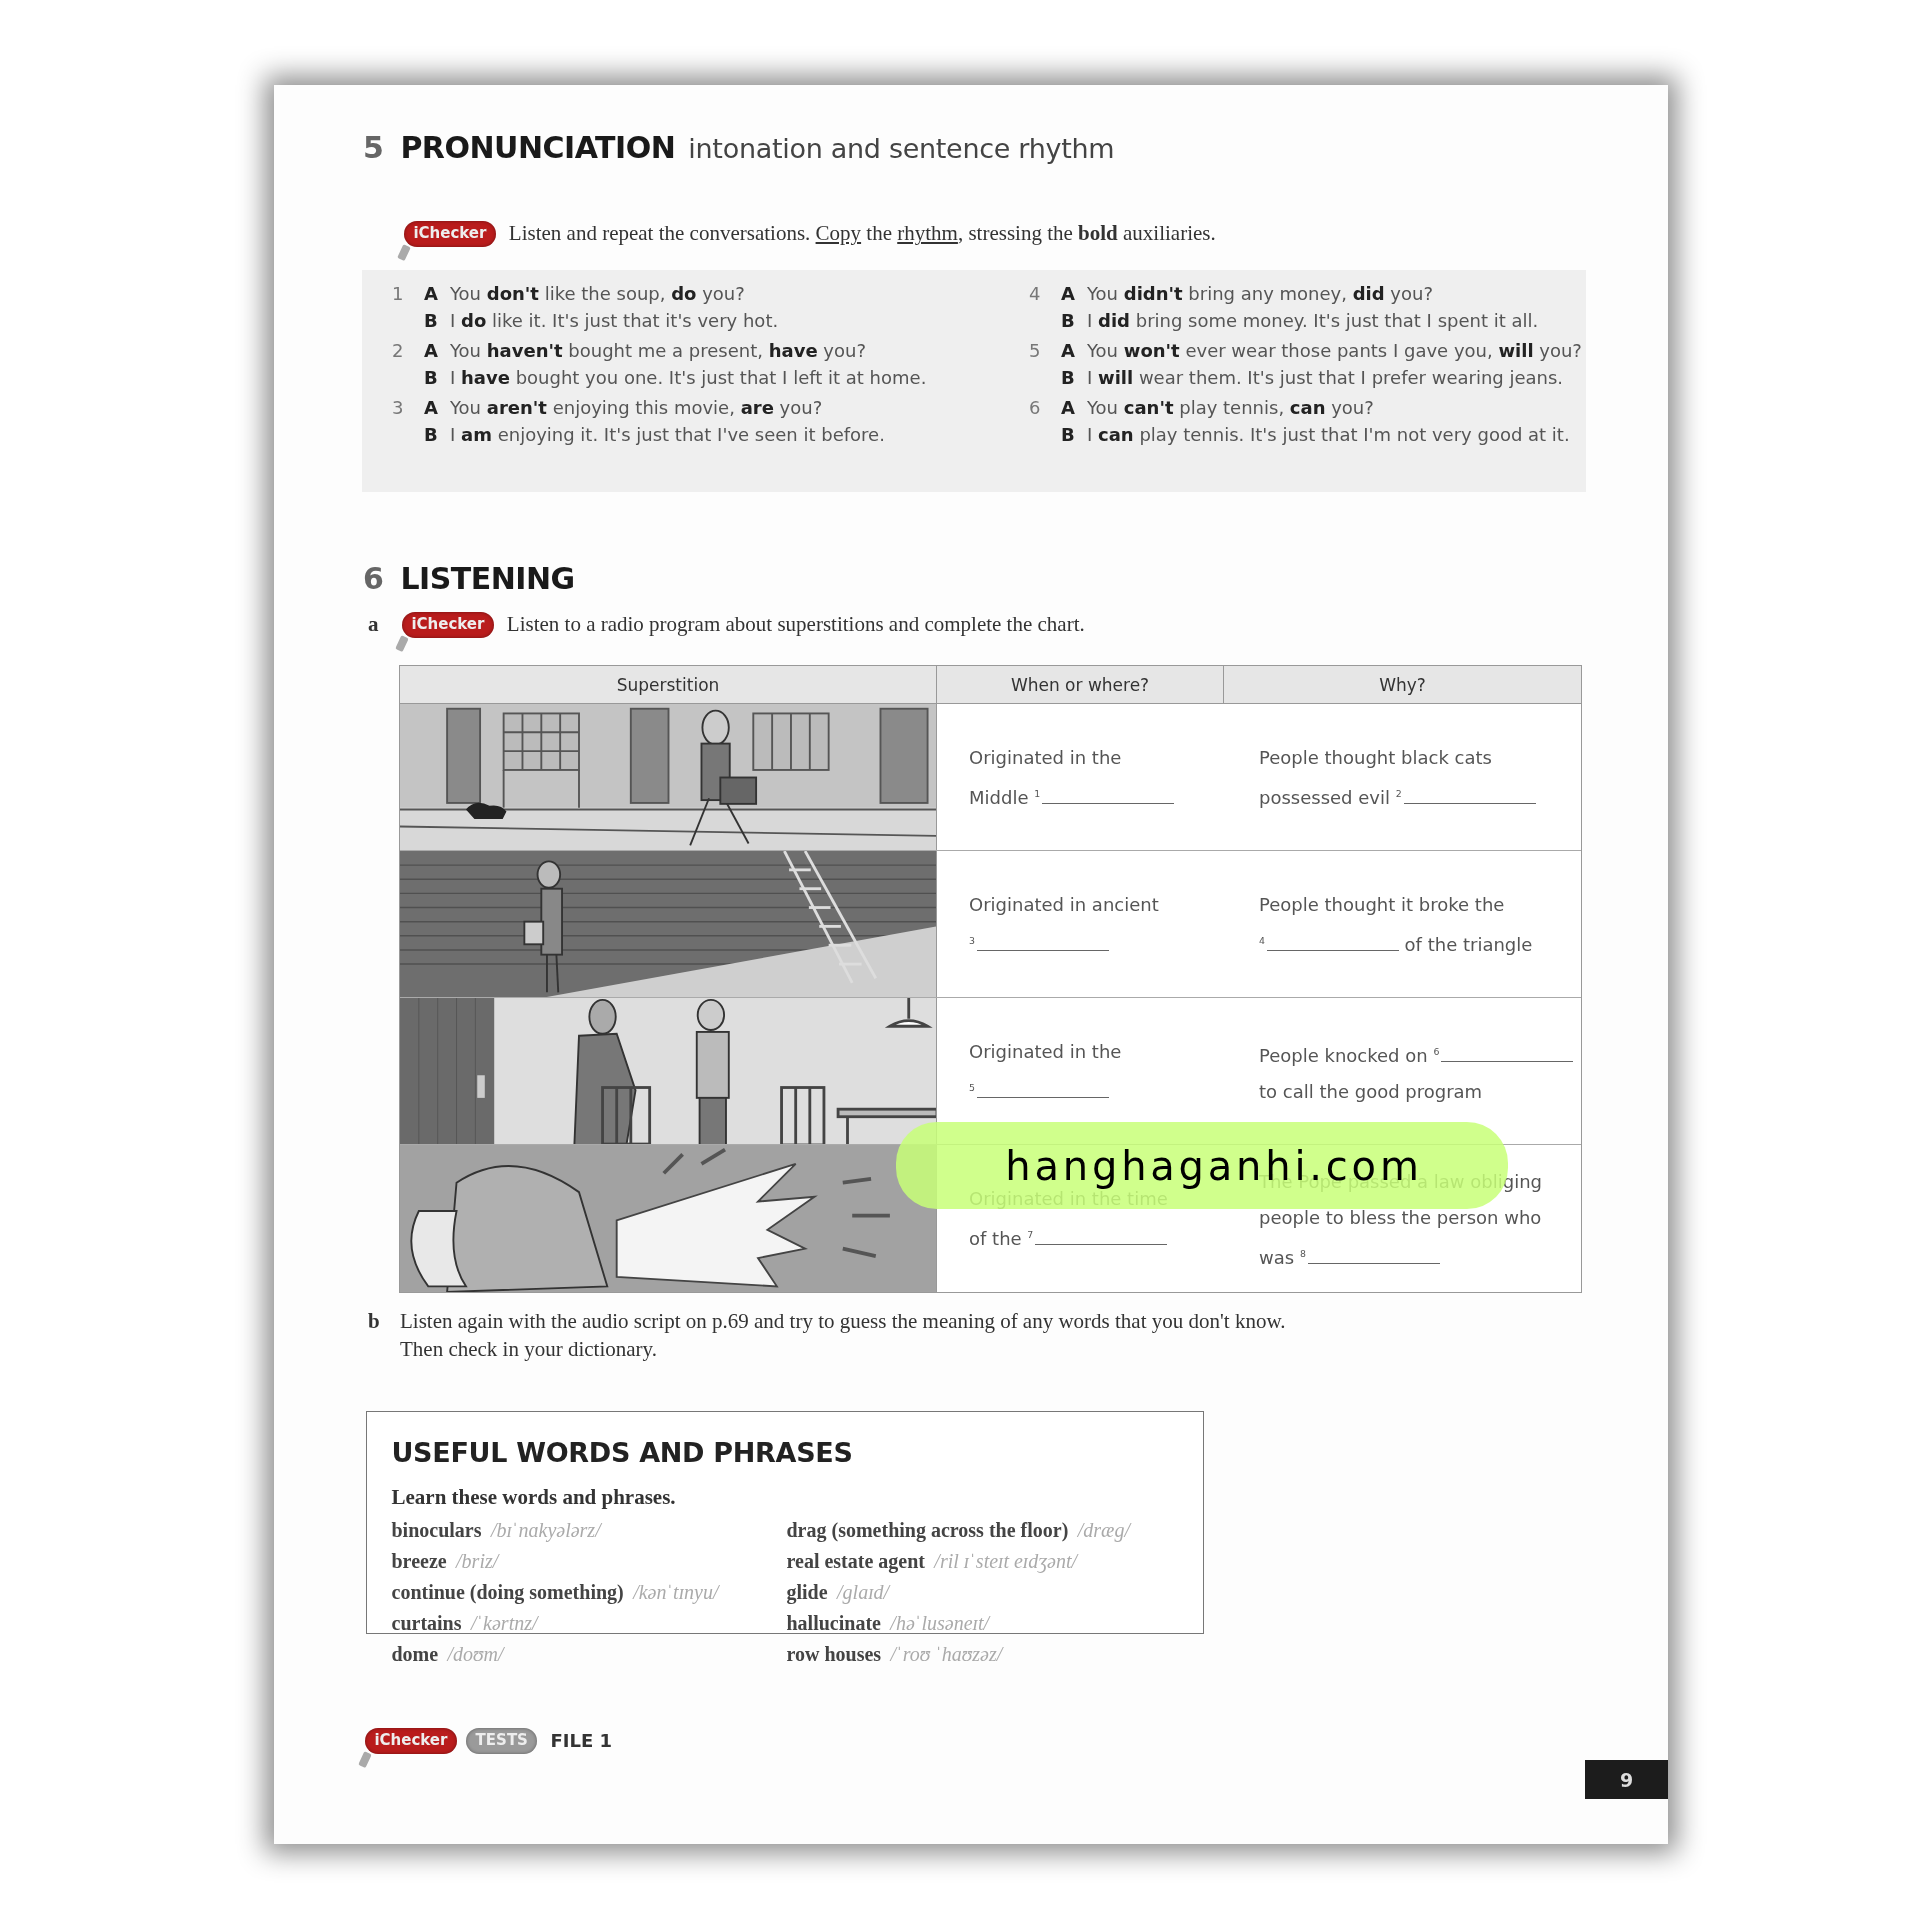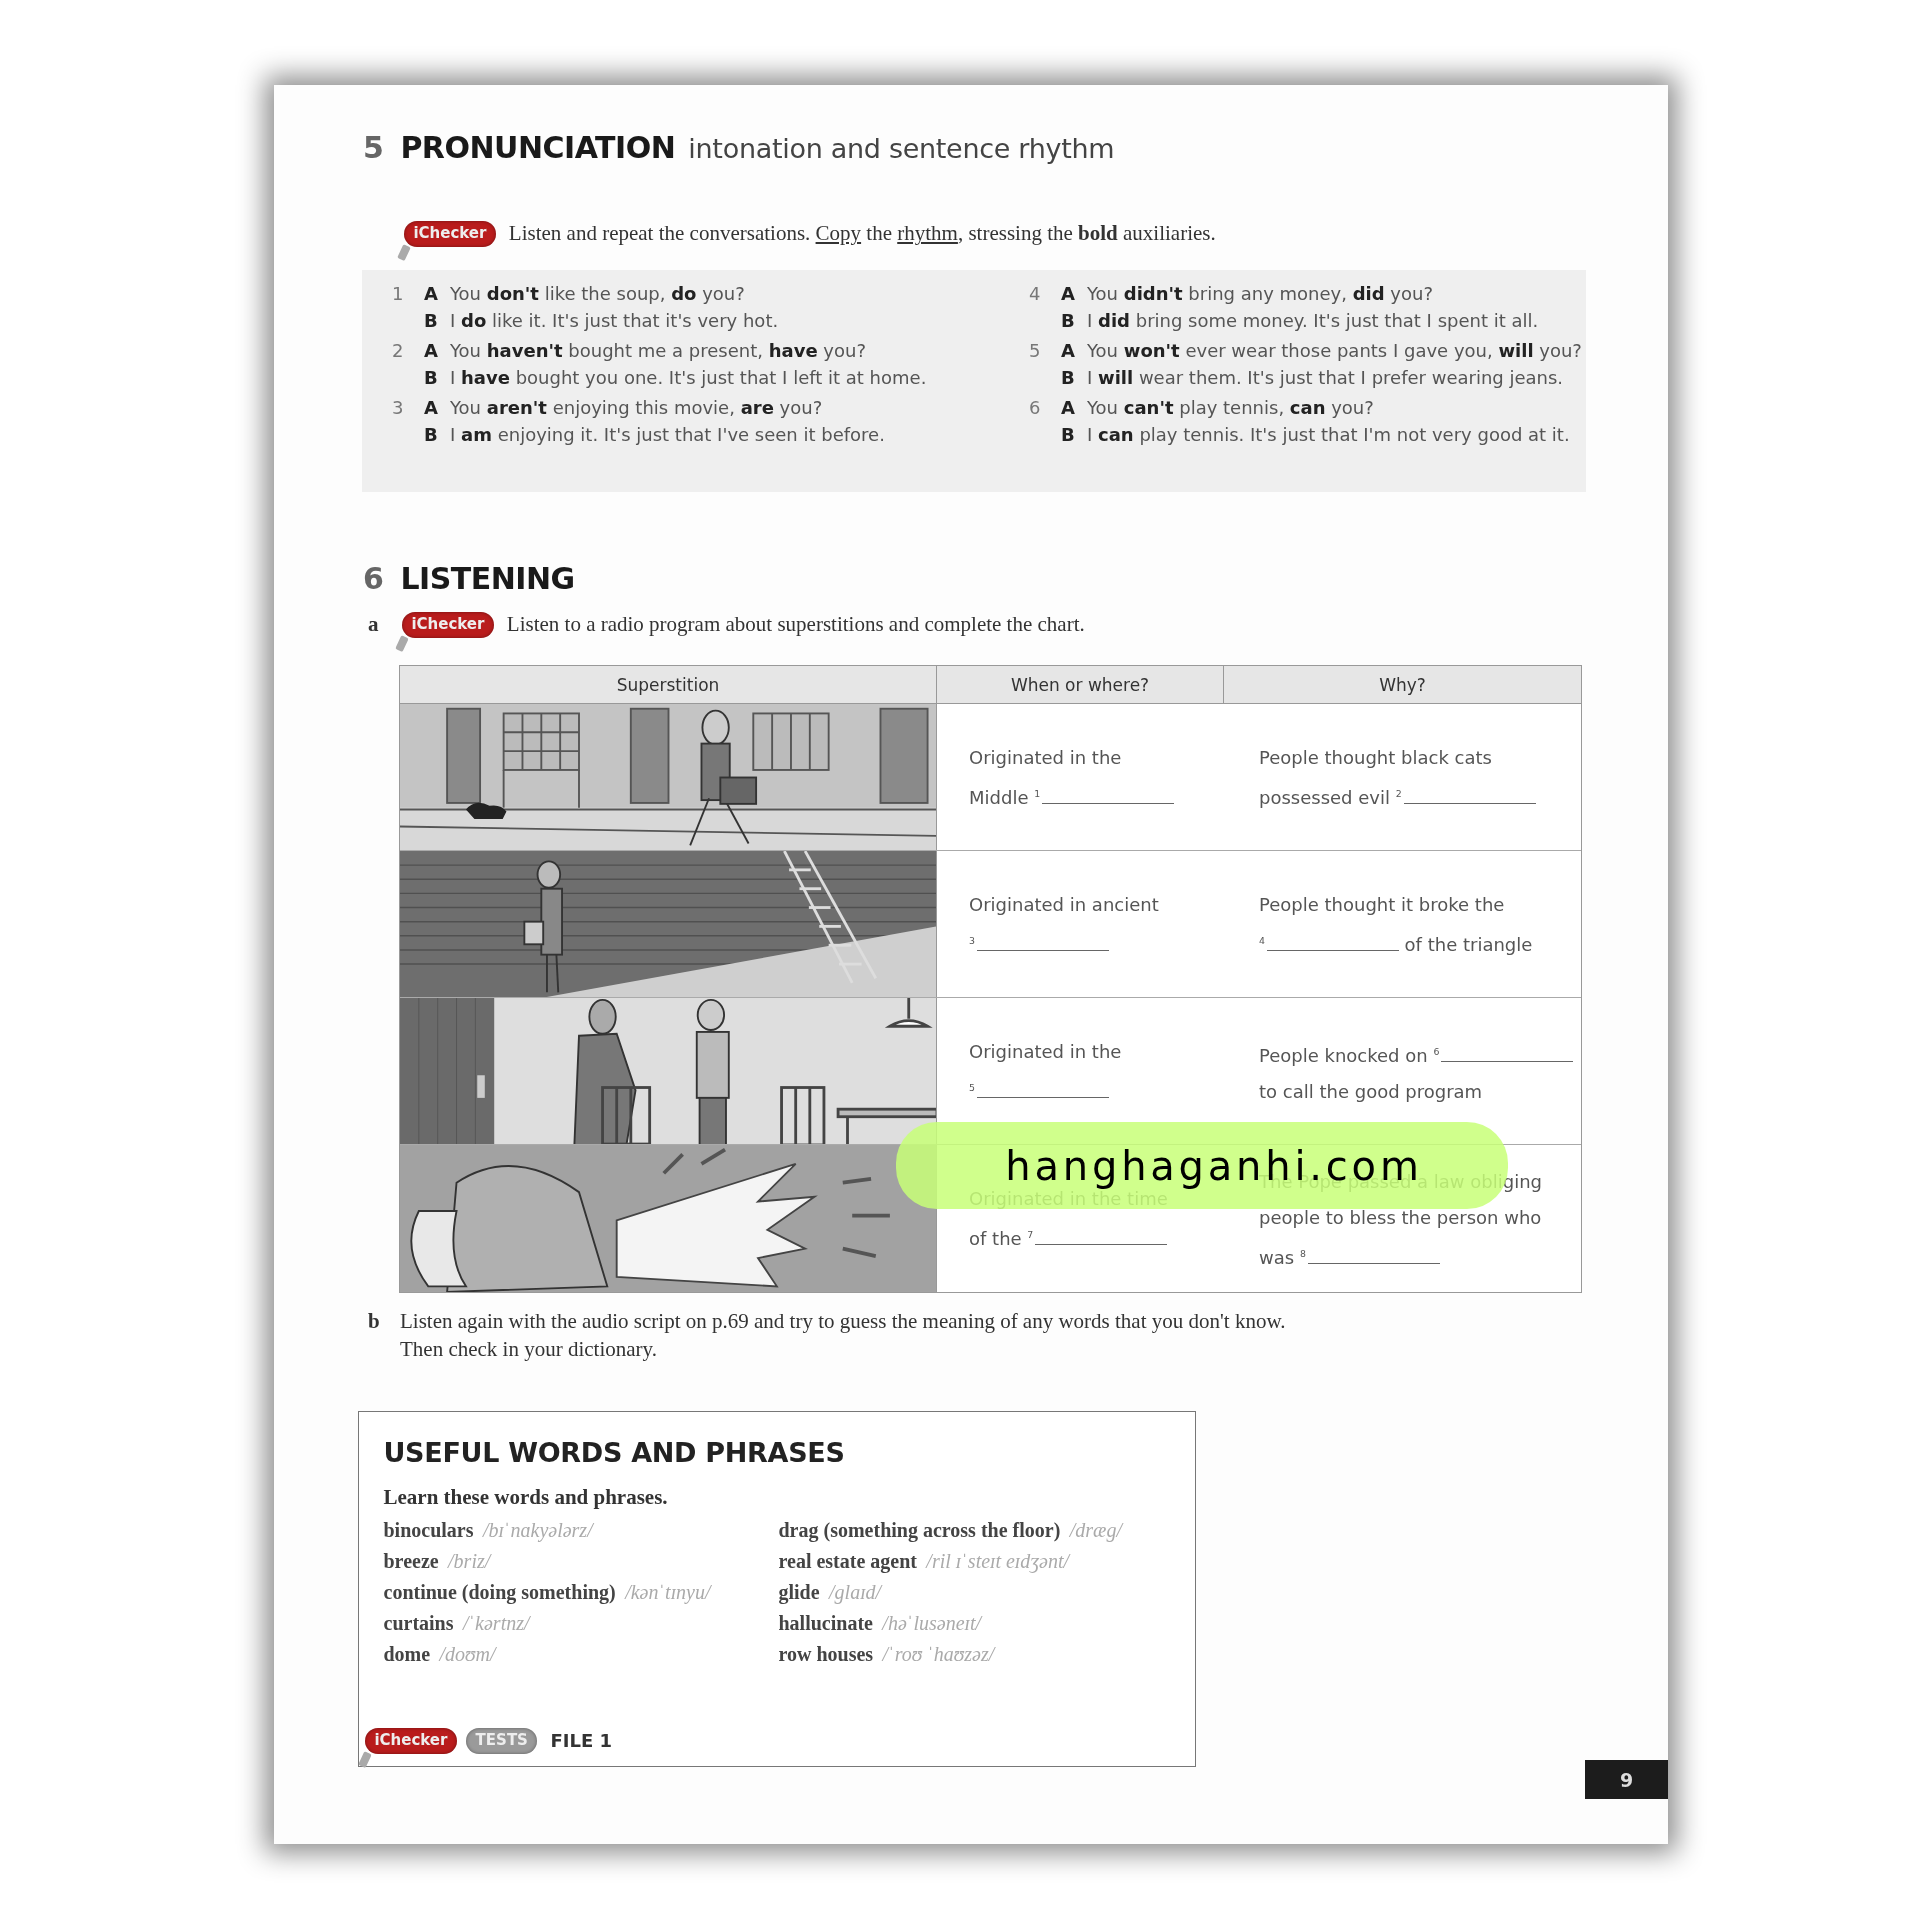--- a/index.html
+++ b/index.html
@@ -46,21 +46,21 @@
   .chart-row:last-child { border-bottom: none; }
   .chart-row .pic { position: relative; overflow: hidden; border-right: 1.9px solid #999; }
   .chart-row .cell { padding: 36px 0 0 32px; font-size: 18px; color: #555; line-height: 36px; }
   .chart-row .cell2 { padding: 36px 0 0 0; font-size: 18px; color: #555; line-height: 36px; }
   .sup { font-size: 9.4px; vertical-align: super; margin-right: 1.9px; }
   .blank { display: inline-block; width: 132px; border-bottom: 1.9px solid #666; height: 0.9px; vertical-align: baseline; }
 
   .part-b { position: absolute; left: 94px; top: 1222px; font-family: "Liberation Serif", serif; font-size: 21px; color: #333; line-height: 28px; display: flex; gap: 13px; }
   .part-b .letter { font-weight: bold; width: 19px; }
 
-  .words-box { position: absolute; left: 84px; top: 1326px; width: 838px; height: 356px; border: 1.9px solid #777; background: #fff; padding: 24.5px 24.5px; }
+  .words-box { position: absolute; left: 92px; top: 1326px; width: 838px; height: 223px; border: 1.9px solid #777; background: #fff; padding: 24.5px 24.5px; }
   .words-title { font-family: "DejaVu Sans", sans-serif; font-weight: bold; font-size: 27px; color: #222; letter-spacing: -0.3px; }
   .words-sub { font-family: "Liberation Serif", serif; font-weight: bold; font-size: 21px; color: #333; margin-top: 17px; }
   .words-grid { display: grid; grid-template-columns: 395px 1fr; margin-top: 5.6px; }
   .word { font-family: "Liberation Serif", serif; font-size: 20px; color: #444; font-weight: bold; line-height: 31px; white-space: nowrap; }
   .word .ipa { font-weight: normal; font-style: italic; color: #aaa; margin-left: 9.4px; }
 
   .footer-tags { position: absolute; left: 91px; top: 1643px; display: flex; align-items: center; gap: 9.4px; }
   .tests-badge { display: inline-block; background: #9a9a9a; color: #eee; font-size: 15px; font-weight: bold; border-radius: 13px; padding: 2.8px 9.4px 3.8px 9.4px; line-height: 19px; box-shadow: inset 0 0 3.8px rgba(0,0,0,0.4); }
   .file-label { font-weight: bold; color: #333; font-size: 18px; margin-left: 3.8px; }
 

